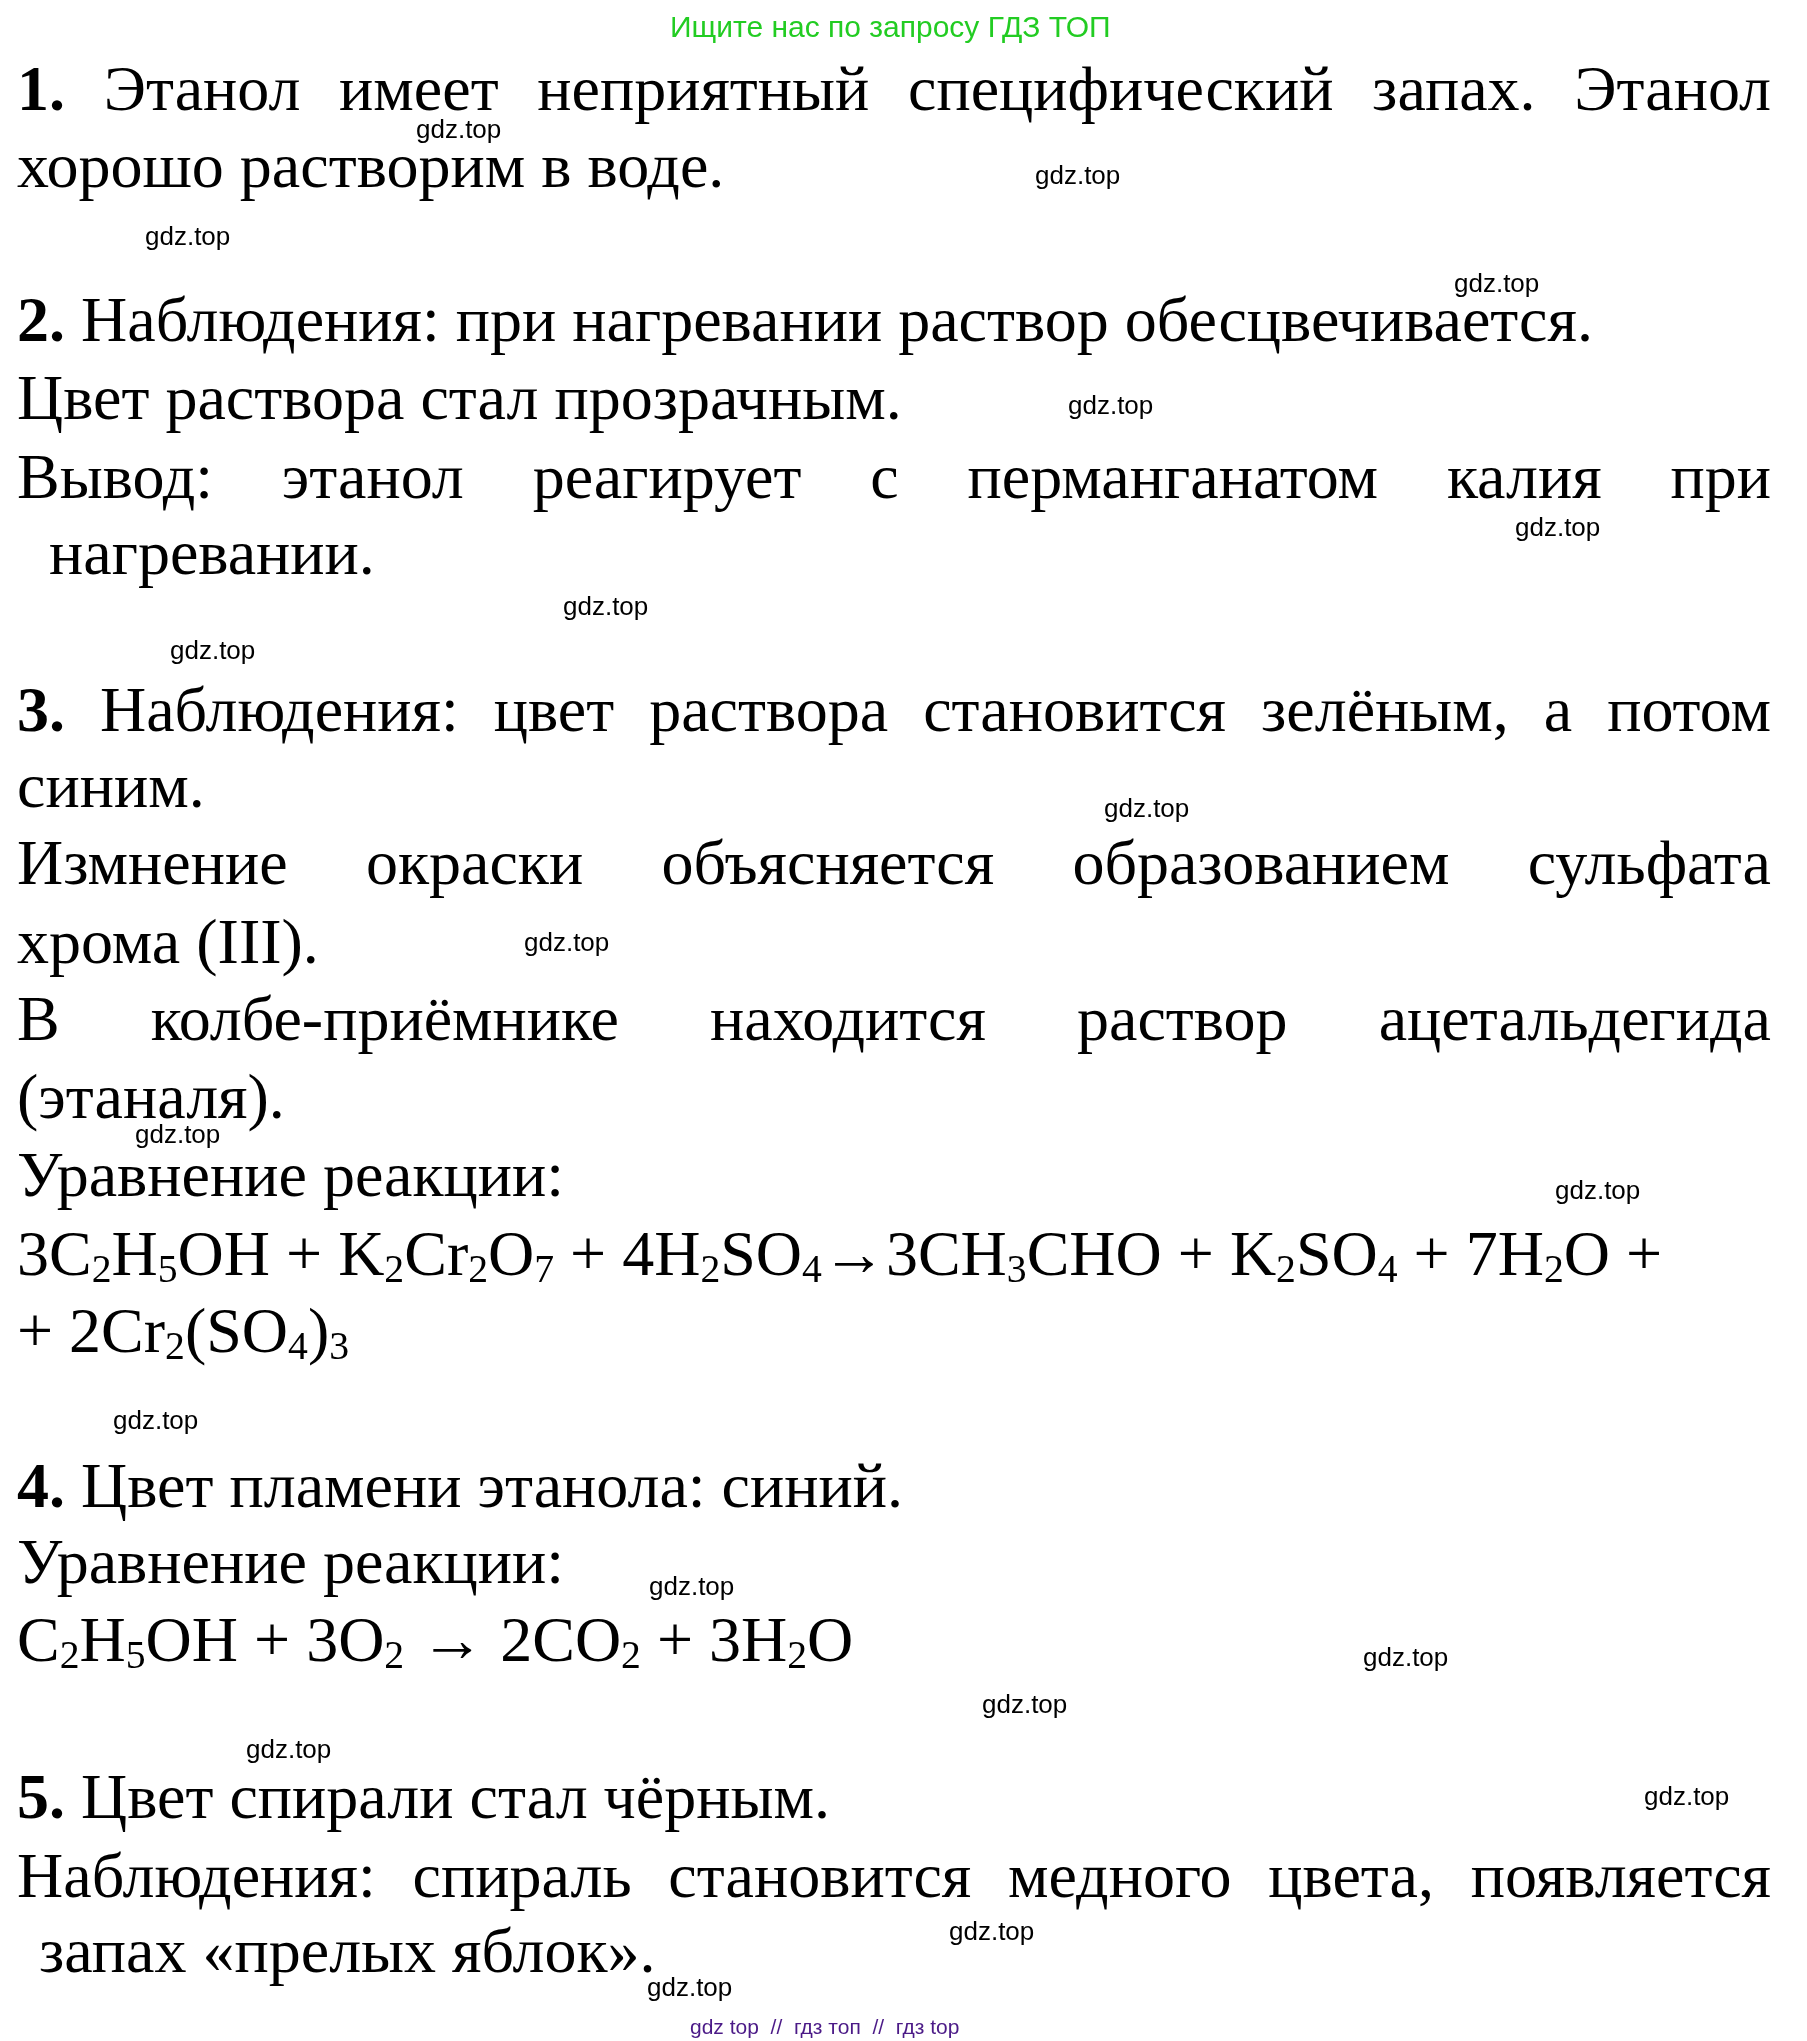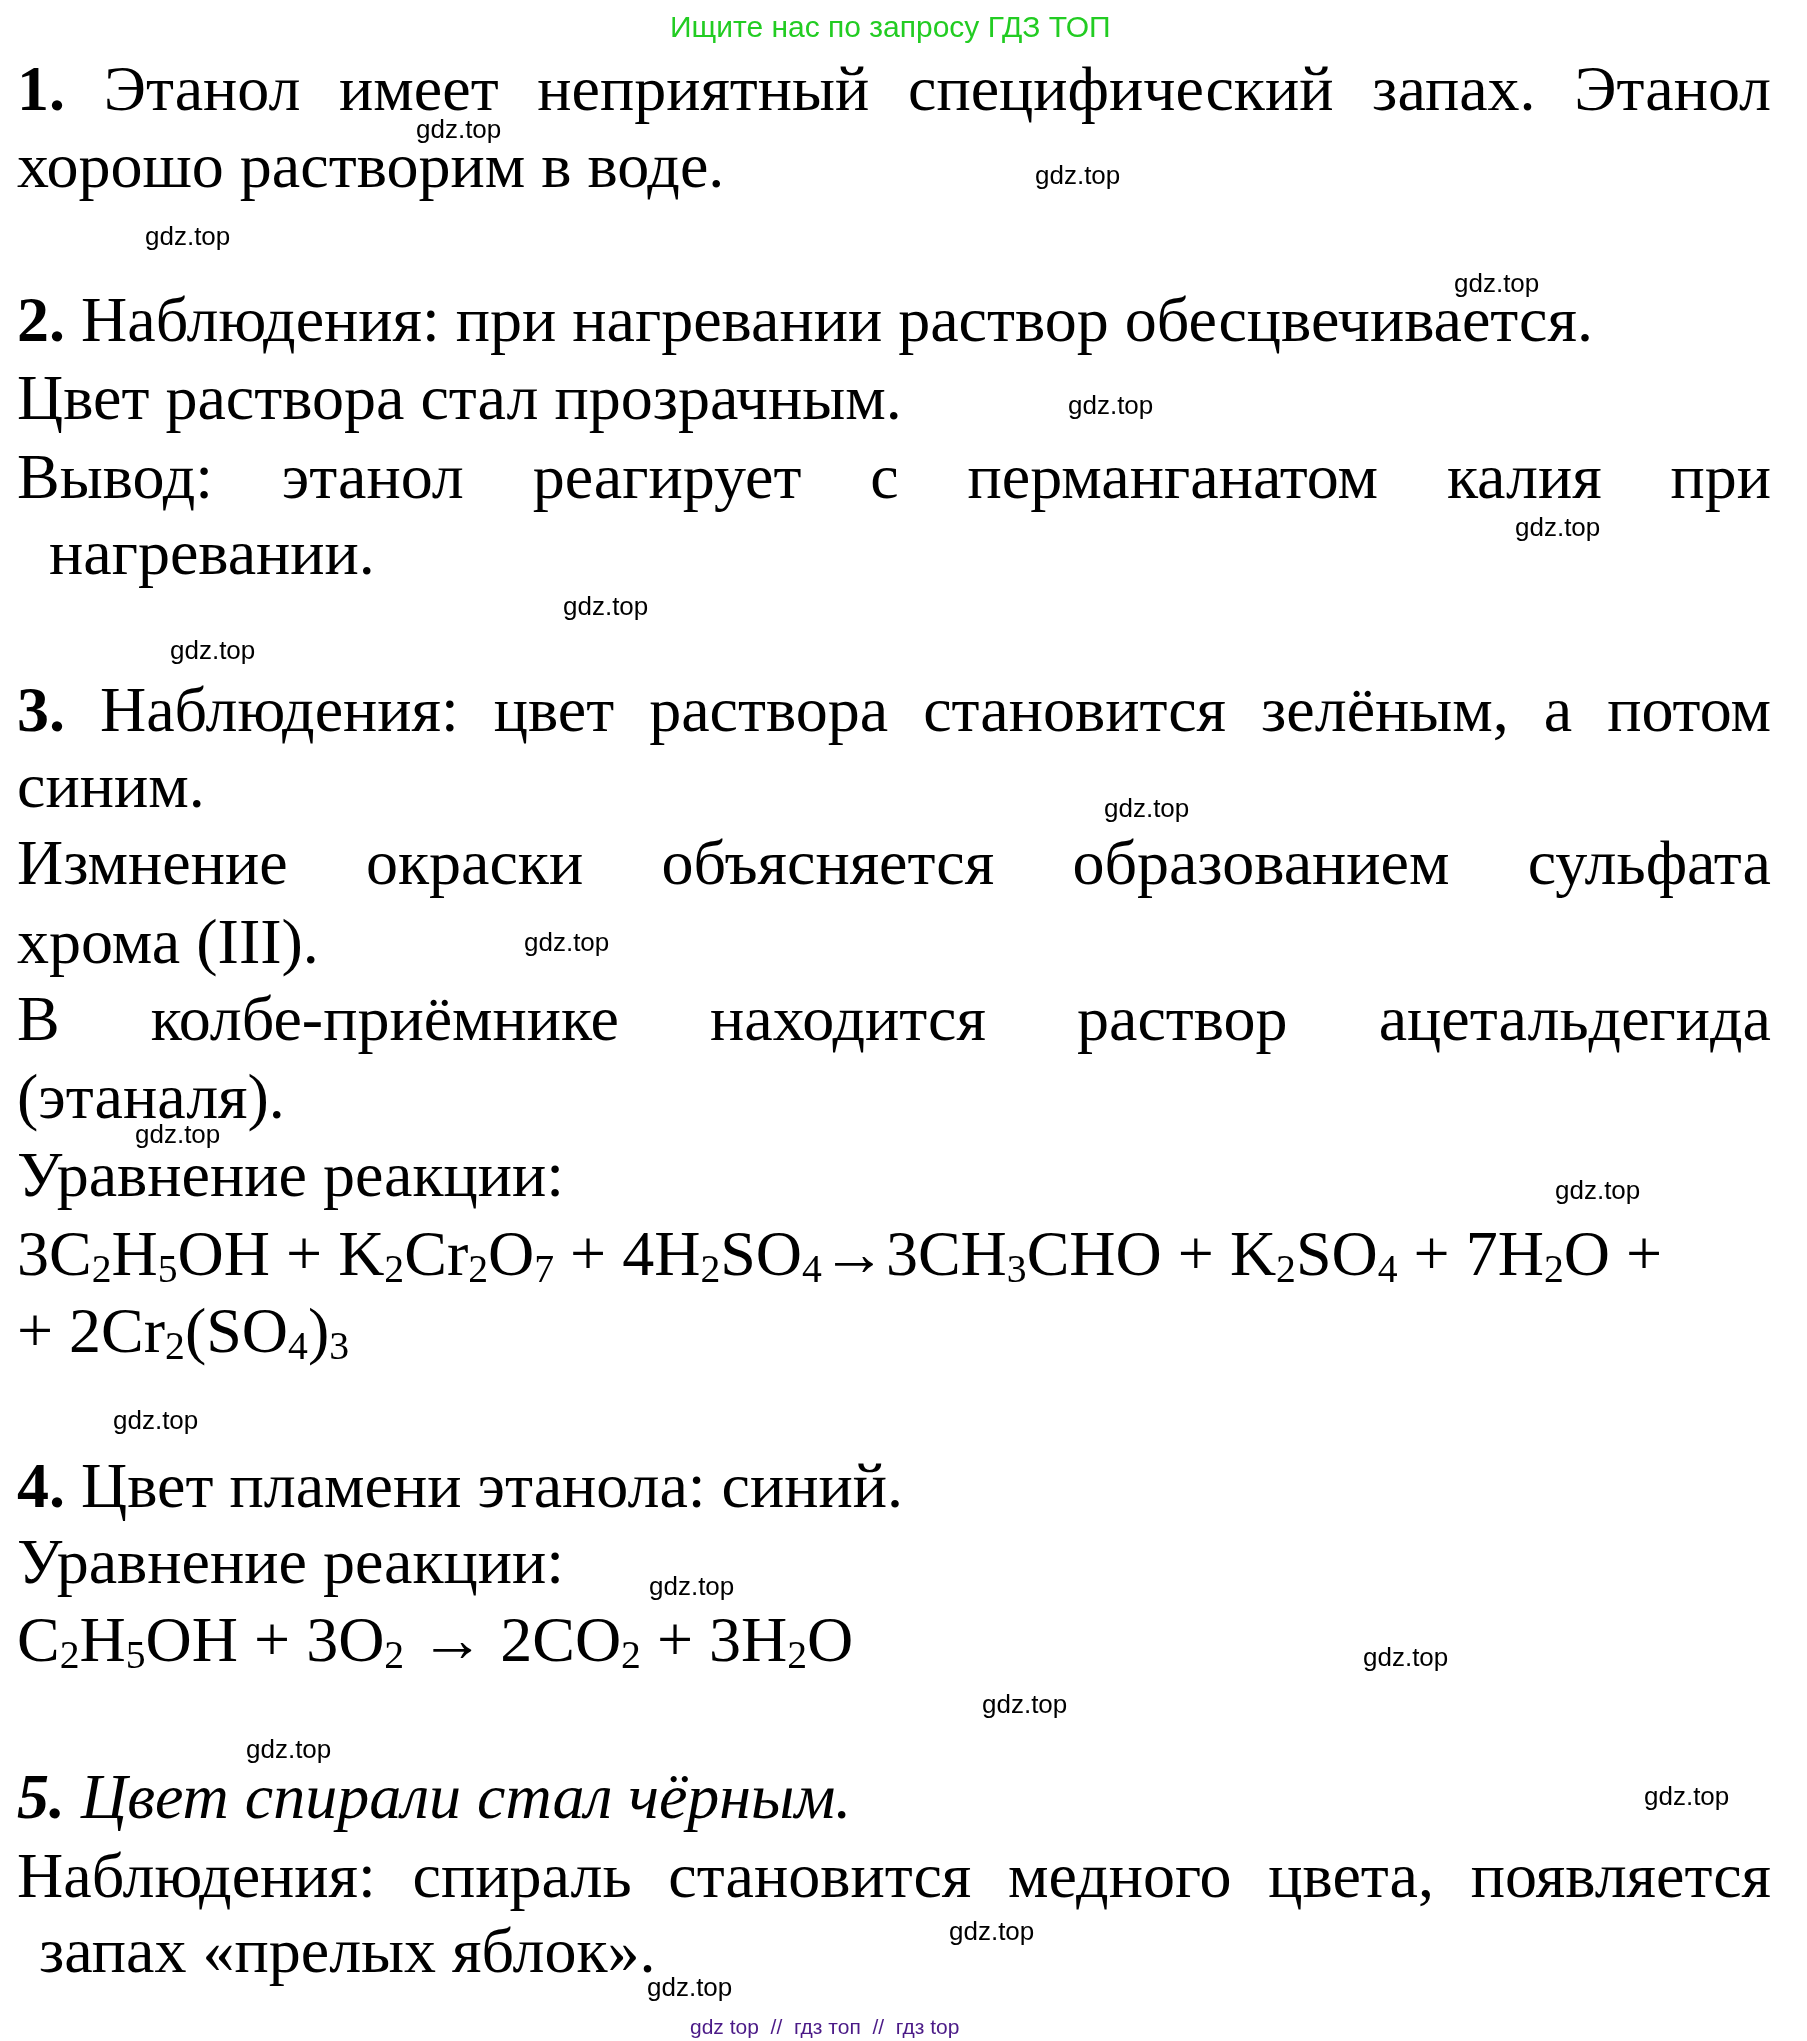--- a/index.html
+++ b/index.html
@@ -119,21 +119,21 @@
 
   <div class="line" style="top:1444px;">
     <span class="num">4.</span>
     <span>Цвет пламени этанола: синий.</span>
   </div>
   <div class="line" style="top:1520px;">Уравнение реакции:</div>
   <div class="line" style="top:1598px;">
     <span>C<sub>2</sub>H<sub>5</sub>OH + 3O<sub>2</sub> → 2CO<sub>2</sub> + 3H<sub>2</sub>O</span>
   </div>
 
-  <div class="line" style="top:1755px;font-style:italic;">
+  <div class="line" style="top:1755px;">
     <span class="num">5.</span>
     <span>Цвет спирали стал чёрным.</span>
   </div>
   <div class="line" style="top:1834px; width:1754px; text-align:justify; text-align-last:justify;">Наблюдения: спираль становится медного цвета, появляется</div>
   <div class="line" style="top:1909px;margin-left:22px;">запах «прелых яблок».</div>
 
   <div id="watermarks">
       <div class="wm" style="left: 416px; top: 106px;">gdz.top</div>
       <div class="wm" style="left: 1035px; top: 152px;">gdz.top</div>
       <div class="wm" style="left: 145px; top: 213px;">gdz.top</div>

